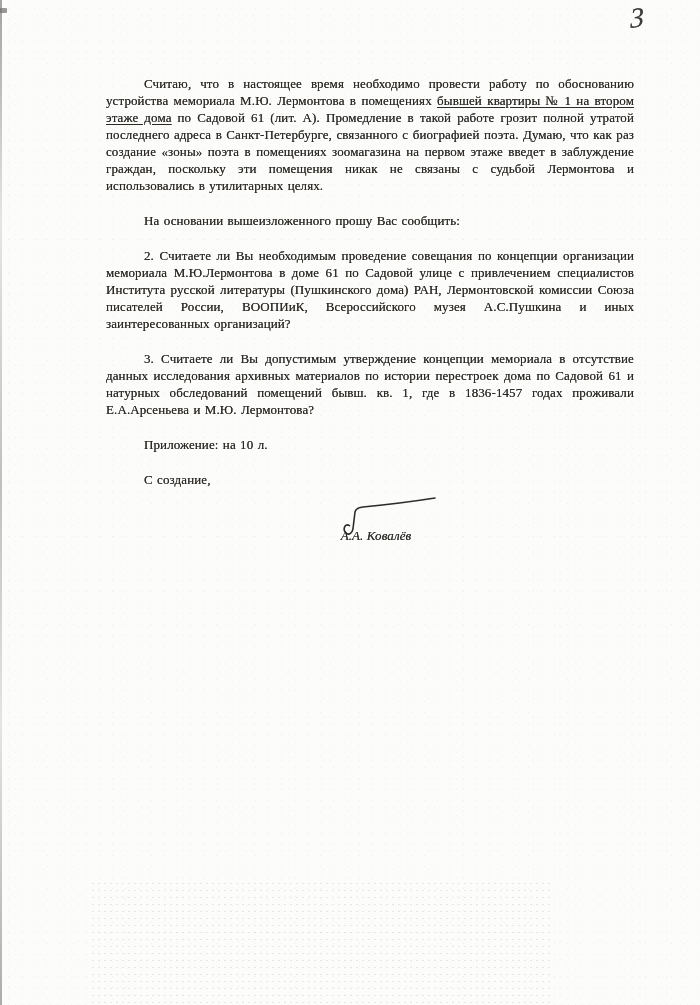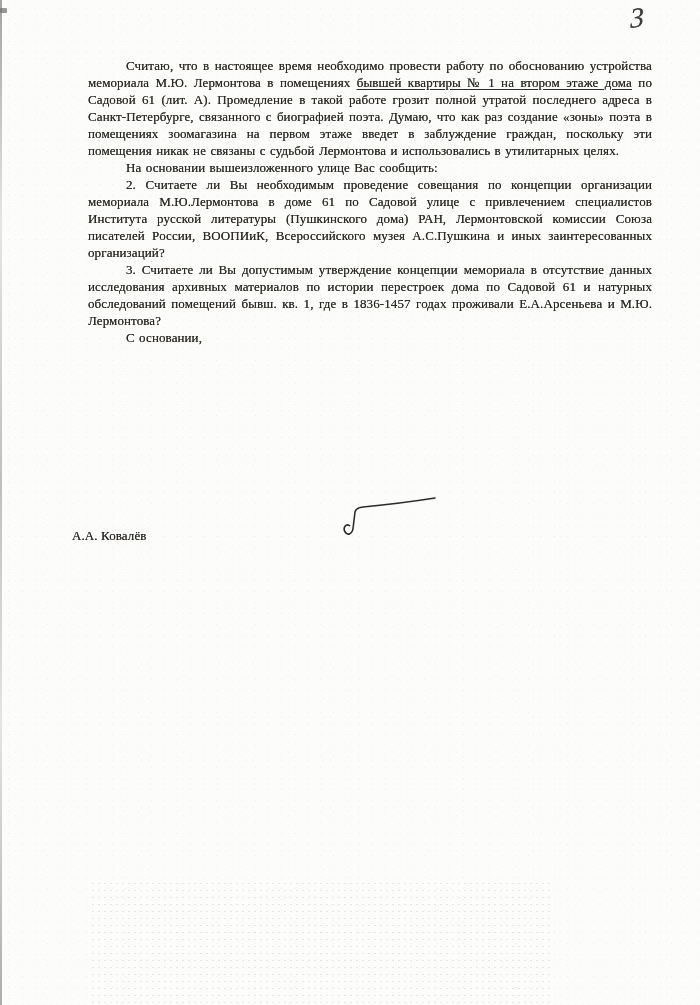--- a/index.html
+++ b/index.html
@@ -71,41 +71,42 @@
     top: 57px;
     width: 564px;
     font-size: 13px;
     line-height: 17px;
     text-align: justify;
     letter-spacing: 0.1px;
     word-spacing: 1px;
     text-shadow: 0 0 0.45px rgba(46,43,39,0.85);
   }
   .body-text p {
-    margin: 0;
+    margin: 18px;
     text-indent: 38px;
   }
   .underline {
     text-decoration: underline;
     text-decoration-thickness: 1px;
     text-underline-offset: 2px;
   }
   .p-request { margin-top: 9px; }
   .p-item-first { margin-top: 16px; }
   .p-attachment { margin-top: 6px; }
   .p-closing { margin-top: 46px; }
   .signatory {
     position: absolute;
-    left: 72px;
+    left: 100px;
     top: 528px;
     width: 552px;
-    text-align: left;
+    text-align: center;
     font-size: 13px;
     letter-spacing: 0.1px;
     text-shadow: 0 0 0.45px rgba(46,43,39,0.85);
+    font-style: italic;
   }
   .signature {
     position: absolute;
     left: 338px;
     top: 491px;
     width: 100px;
     height: 52px;
   }
 </style>
 </head>
@@ -116,29 +117,30 @@
   <div class="edge-line"></div>
   <div class="corner-mark"></div>
   <div class="noise-patch"></div>
 
   <div class="page-number">3</div>
 
   <div class="body-text">
 
     <p><span>Считаю, что в настоящее время необходимо провести работу по обоснованию устройства мемориала М.Ю. Лермонтова в помещениях </span><span class="underline">бывшей квартиры № 1 на втором этаже дома</span><span> по Садовой 61 (лит. А). Промедление в такой работе грозит полной утратой последнего адреса в Санкт-Петербурге, связанного с биографией поэта. Думаю, что как раз создание «зоны» поэта в помещениях зоомагазина на первом этаже введет в заблуждение граждан, поскольку эти помещения никак не связаны с судьбой Лермонтова и использовались в утилитарных целях.</span></p>
 
-    <p class="p-request">На основании вышеизложенного улице Вас сообщить:</p>
+    <p class="p-request">На основании вышеизложенного прошу Вас сообщить:</p>
 
 
     <p>2. Считаете ли Вы необходимым проведение совещания по концепции организации мемориала М.Ю.Лермонтова в доме 61 по Садовой улице с привлечением специалистов Института русской литературы (Пушкинского дома) РАН, Лермонтовской комиссии Союза писателей России, ВООПИиК, Всероссийского музея А.С.Пушкина и иных заинтересованных организаций?</p>
 
     <p>3. Считаете ли Вы допустимым утверждение концепции мемориала в отсутствие данных исследования архивных материалов по истории перестроек дома по Садовой 61 и натурных обследований помещений бывш. кв. 1, где в 1836-1457 годах проживали Е.А.Арсеньева и М.Ю. Лермонтова?</p>
 
+    <p class="p-attachment">Приложение: на 10 л.</p>
 
-    <p class="p-closing">С основании,</p>
+    <p class="p-closing">С создание,</p>
 
   </div>
 
   <svg class="signature" viewBox="0 0 100 52">
     <path d="M97 7 C 78 10, 46 14, 25 16 C 20 16.6, 17.5 18, 17 21
              C 16.4 26, 15.8 31, 15.2 36
              C 14.6 43, 9.5 45.5, 6.8 40.5
              C 5 36.8, 7.6 32.4, 11.5 34.6" fill="none" stroke="#2d2c2a" stroke-width="1.6" stroke-linecap="round"></path>
   </svg>
 

